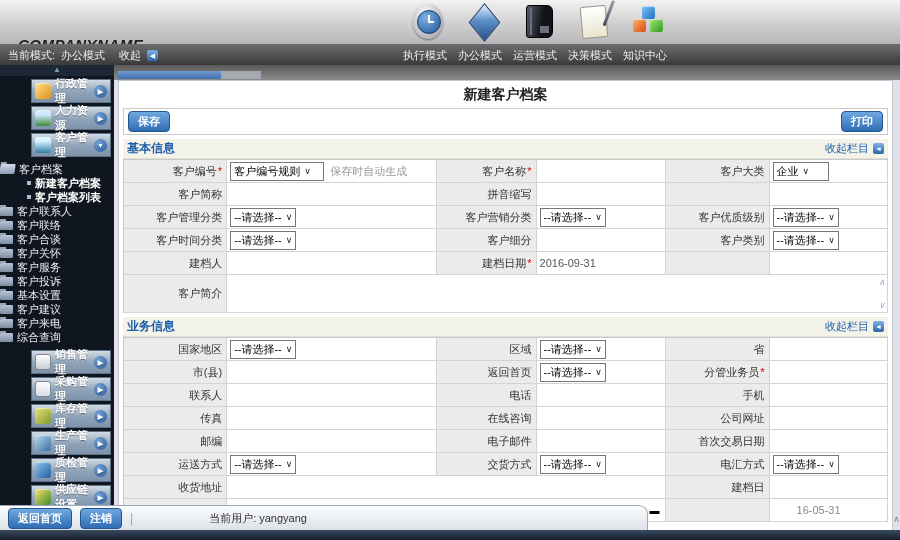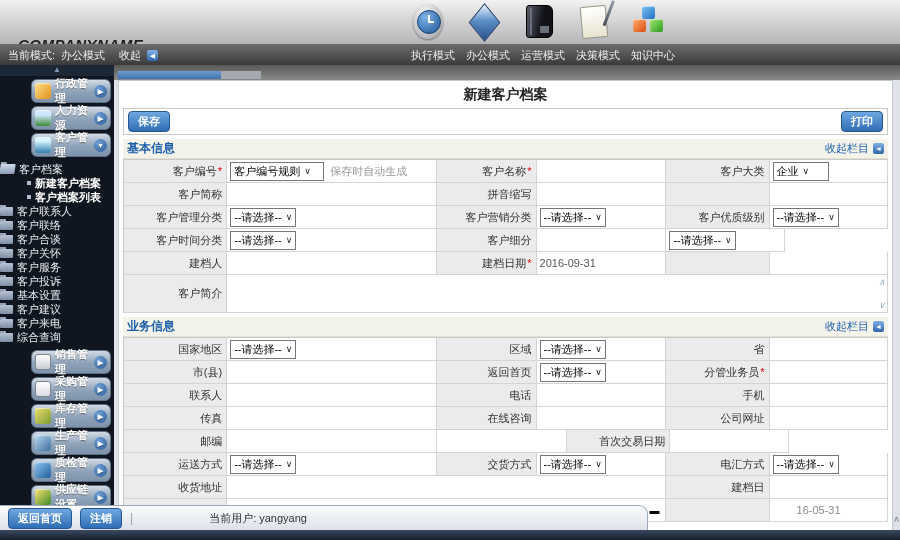--- a/index.html
+++ b/index.html
@@ -39,26 +39,26 @@
   .kb.r{left:10px;top:17px;background:linear-gradient(135deg,#ffb070,#d84a10);}
   .kb.g{left:27px;top:17px;background:linear-gradient(135deg,#9fe870,#2f9a20);}
 
   
   .modebar{position:absolute;left:0;top:44px;right:0;height:21px;
     background:linear-gradient(#6d6d6f,#3a3a3c);color:#f0f0f0;font-size:11px;}
   .mode-left{position:absolute;left:8px;top:4px;display:flex;align-items:center;gap:6px;white-space:nowrap;}
   .mini-sq{display:inline-block;width:11px;height:11px;border-radius:2px;background:linear-gradient(#7fb0e8,#2f65a8);
     color:#fff;font-size:7px;line-height:11px;text-align:center;cursor:pointer;}
   .mode-labels{position:absolute;left:403px;top:4px;width:272px;display:flex;justify-content:space-between;}
-  .mode-labels span{width:52px;text-align:right;cursor:pointer;}
+  .mode-labels span{width:52px;text-align:left;cursor:pointer;}
 
   
   .sidebar{position:absolute;left:0;top:65px;width:114px;bottom:10px;background:#10161f;overflow:hidden;}
   .collapse-strip{height:11px;background:#1d2836;text-align:center;color:#7f96b5;font-size:8px;line-height:10px;cursor:pointer;}
-  .smenu{height:22px;margin:3px 3px 3px 31px;border-radius:6px;display:flex;align-items:center;padding:0 3px;
+  .smenu{height:22px;margin:3px 3px 3px 31px;border-radius:0;display:flex;align-items:center;padding:0 3px;
     background:linear-gradient(#d2dbe5,#8ea2b8 55%,#7e93ab);border:1px solid #5c6f85;
     color:#fff;font-size:11px;font-weight:bold;text-shadow:0 1px 1px rgba(0,0,0,.45);cursor:pointer;}
   .ico{width:16px;height:16px;border-radius:3px;margin-right:4px;flex:none;box-shadow:inset 0 1px 1px rgba(255,255,255,.55);}
   .admin-icon{background:linear-gradient(135deg,#ffe08a,#e0901a);}
   .hr-icon{background:linear-gradient(#cfe8ff 30%,#3f8a3a);}
   .customer-icon{background:linear-gradient(#d8f4ff 25%,#2f7da8);}
   .sales-icon{background:linear-gradient(#ffffff,#c8ccd4);border:1px solid #80858e;box-sizing:border-box;}
   .purchase-icon{background:linear-gradient(#ffffff,#d8dce4);border:1px solid #80858e;box-sizing:border-box;}
   .inventory-icon{background:linear-gradient(135deg,#efe070,#7a9a30);}
   .production-icon{background:linear-gradient(135deg,#bcd8ef,#3a6f9e);}
@@ -370,20 +370,23 @@
               <div class="fcell fvalue" style="width: 27.5%;">
                 <div class="sel">
                   <span>--请选择--</span>
                   <b>∨</b>
                 </div>
               </div>
               <div class="fcell flabel" style="width: 13%;">
                 <span>客户细分</span>
               </div>
               <div class="fcell fvalue" style="width: 17%;"></div>
+              <div class="fcell flabel" style="width: 13.5%;">
+                <span>客户类别</span>
+              </div>
               <div class="fcell fvalue" style="width: 15.5%;">
                 <div class="sel">
                   <span>--请选择--</span>
                   <b>∨</b>
                 </div>
               </div>
             </div>
             <div class="frow">
               <div class="fcell flabel" style="width: 13.5%;">
                 <span>建档人</span>
@@ -491,20 +494,23 @@
               <div class="fcell flabel" style="width: 13.5%;">
                 <span>公司网址</span>
               </div>
               <div class="fcell fvalue" style="width: 15.5%;"></div>
             </div>
             <div class="frow">
               <div class="fcell flabel" style="width: 13.5%;">
                 <span>邮编</span>
               </div>
               <div class="fcell fvalue" style="width: 27.5%;"></div>
+              <div class="fcell flabel" style="width: 13%;">
+                <span>电子邮件</span>
+              </div>
               <div class="fcell fvalue" style="width: 17%;"></div>
               <div class="fcell flabel" style="width: 13.5%;">
                 <span>首次交易日期</span>
               </div>
               <div class="fcell fvalue" style="width: 15.5%;"></div>
             </div>
             <div class="frow">
               <div class="fcell flabel" style="width: 13.5%;">
                 <span>运送方式</span>
               </div>

